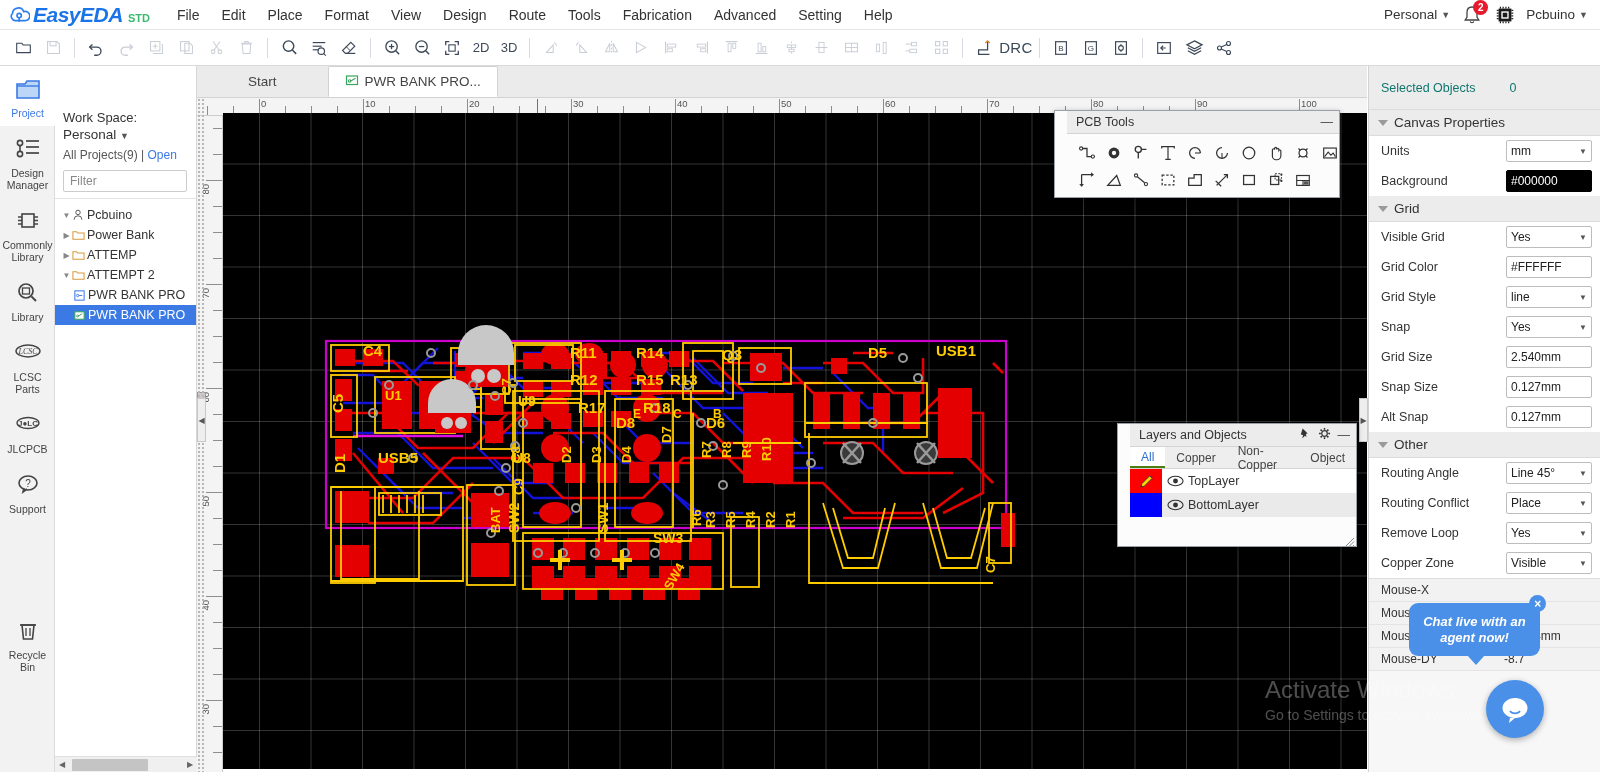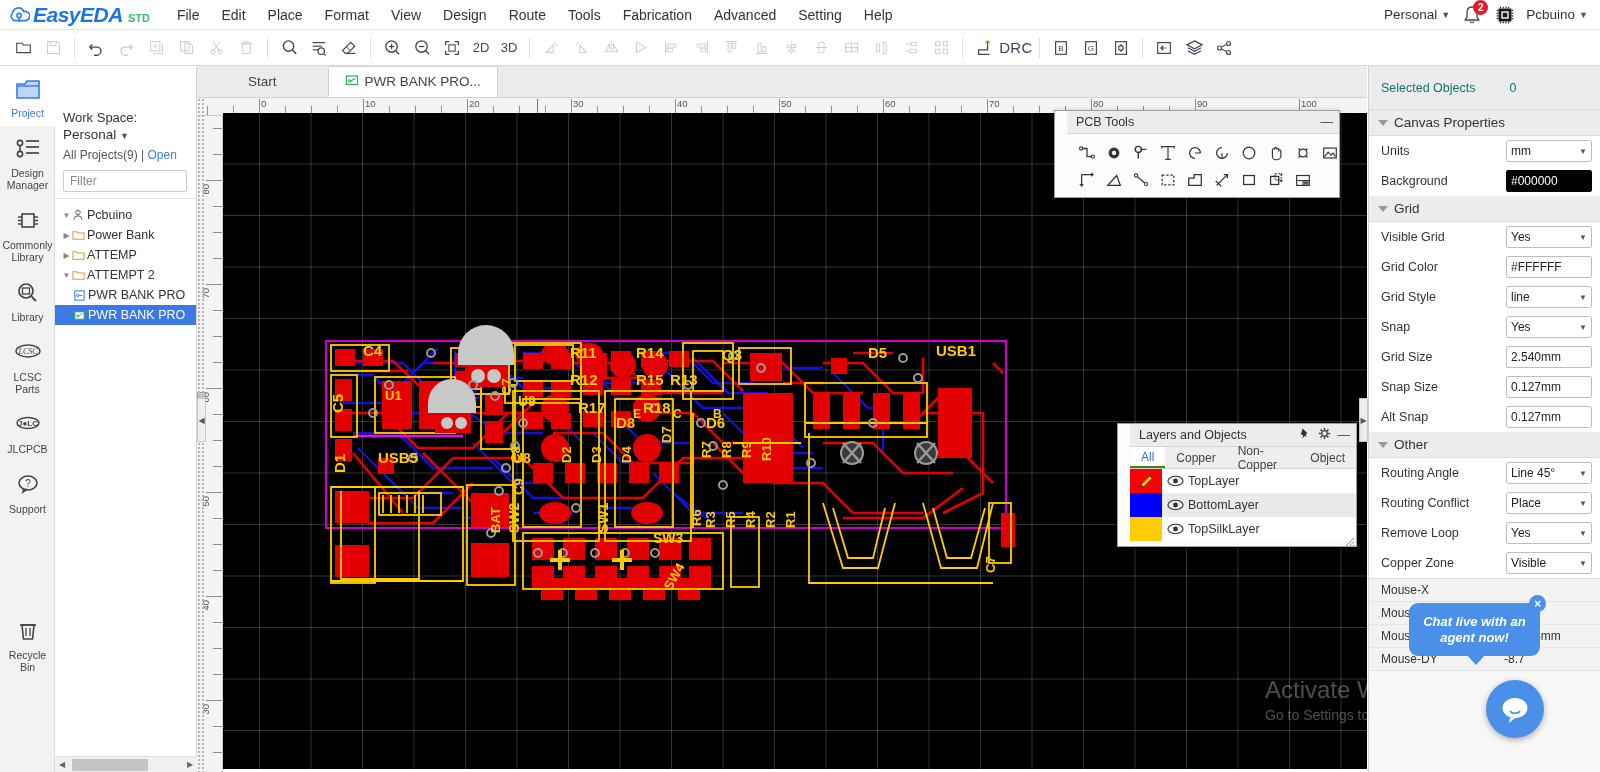--- a/index.html
+++ b/index.html
@@ -1311,30 +1311,20 @@
       <div class="lp-row alt">
         <span class="lp-swatch" style="background:#0000FF"></span>
         <span class="lp-eye">
           <svg width="17" height="12" viewBox="0 0 18 12">
               <ellipse cx="9" cy="6" rx="8" ry="5" fill="none" stroke="#333" stroke-width="1.2"></ellipse>
               <circle cx="9" cy="6" r="2.6" fill="#333"></circle>
             </svg>
         </span>
         <span>BottomLayer</span>
       </div>
-      <div class="lp-row">
-        <span class="lp-swatch" style="background:#FFCC00"></span>
-        <span class="lp-eye">
-          <svg width="17" height="12" viewBox="0 0 18 12">
-              <ellipse cx="9" cy="6" rx="8" ry="5" fill="none" stroke="#333" stroke-width="1.2"></ellipse>
-              <circle cx="9" cy="6" r="2.6" fill="#333"></circle>
-            </svg>
-        </span>
-        <span>TopSilkLayer</span>
-      </div>
     </div>
     <span class="lp-resize">
       <svg width="10" height="10" viewBox="0 0 10 10">
           <path d="M9 1 L1 9 M9 4.5 L4.5 9 M9 8 L8 9" stroke="#888" stroke-width="1"></path>
         </svg>
     </span>
   </div>
 
   <div class="rightpanel">
     <div class="sel-objects">

